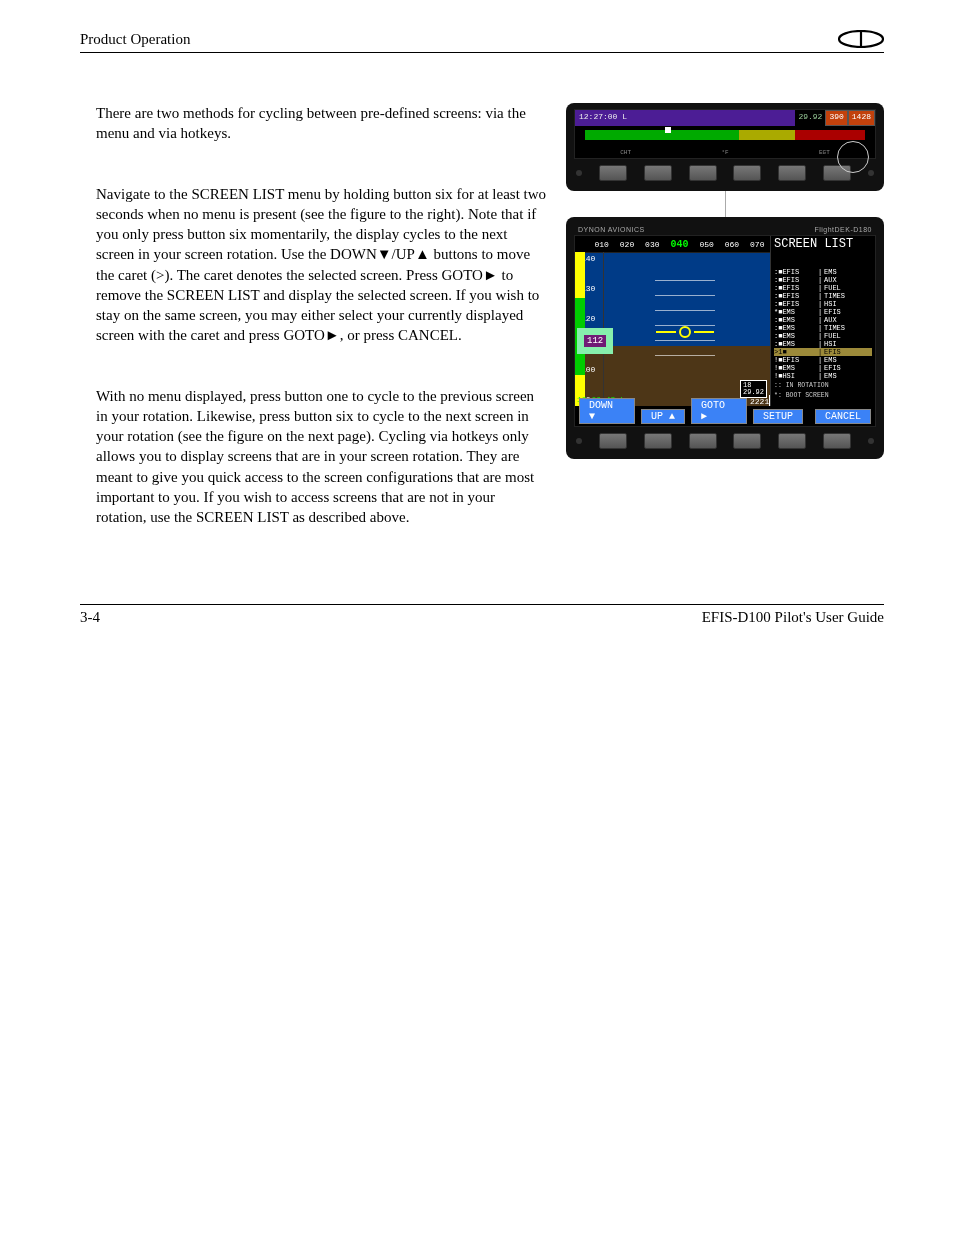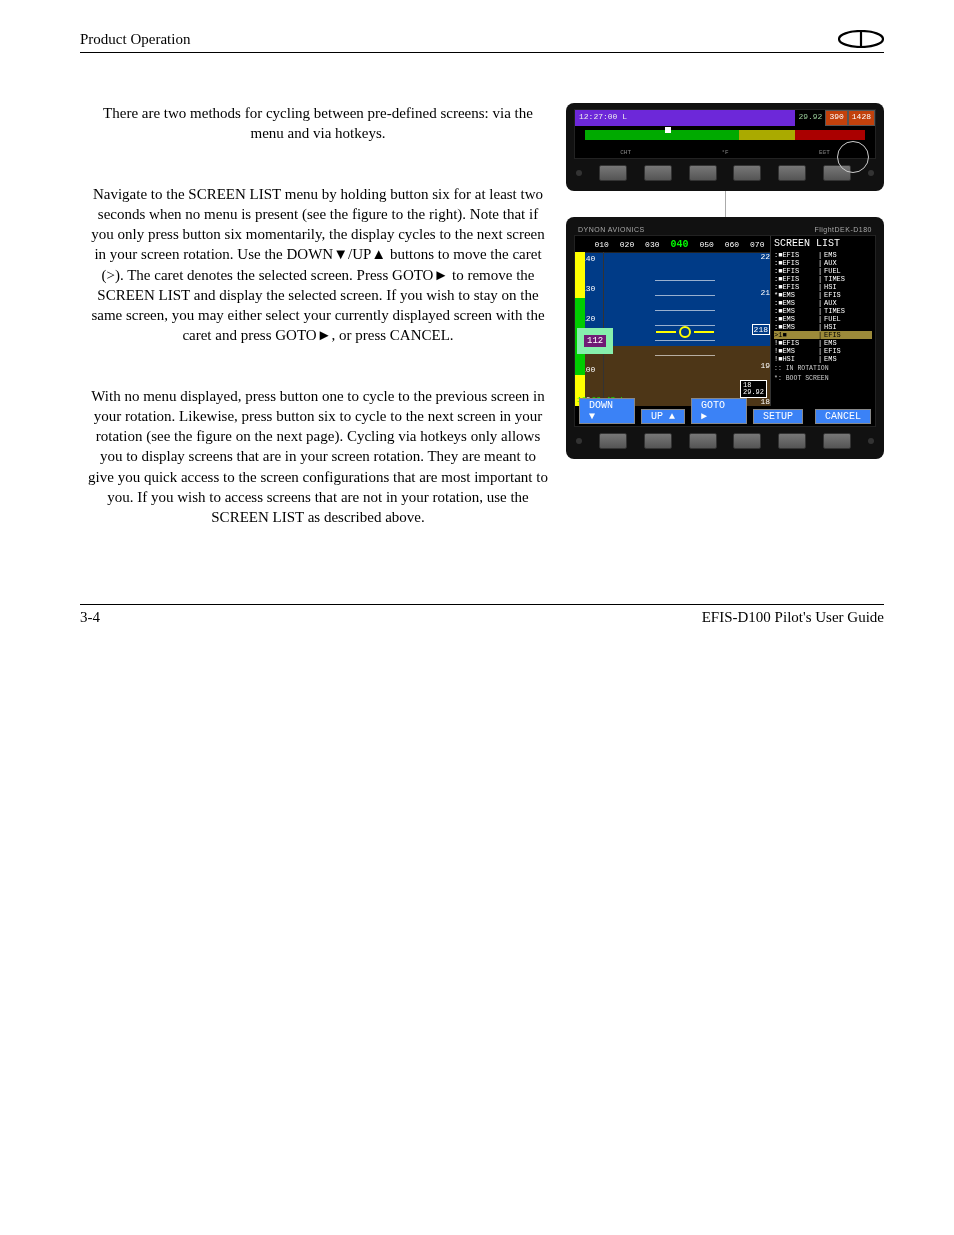--- a/index.html
+++ b/index.html
@@ -32,23 +32,22 @@
   .logo svg { display: block; }
   .content-row {
     display: flex;
     gap: 18px;
   }
   .text-col {
     flex: 1 1 auto;
     width: 430px;
   }
   .text-col p {
-    margin: 0 0 40px 8px;
+    margin: 0 0 40px 16px;
     line-height: 1.35;
-    text-align: center;
   }
   .figure-col {
     flex: 0 0 auto;
     width: 318px;
   }
   .hw-photo {
     width: 318px;
     position: relative;
   }
   .bezel {
@@ -75,21 +74,21 @@
     font-family: "Courier New", monospace;
   }
   .ems-top {
     display: flex;
     justify-content: space-between;
     height: 16px;
     font-size: 8px;
     color: #9c9;
   }
   .ems-top > div { padding: 2px 3px; }
-  .ems-top .olive { background:#6d28d9; color:#eee; padding:2px 4px; flex:1;}
+  .ems-top .olive { background:#4c1d95; color:#eee; padding:2px 4px; flex:1;}
   .ems-top .val { background:#c2410c; color:#fff; border:1px solid #555; padding:1px 3px; font-size:8px;}
   .ems-bar {
     position:absolute; top:20px; left:10px; right:10px; height:10px;
     background: linear-gradient(90deg,#0a0 0%,#0a0 55%,#aa0 55%,#aa0 75%,#a00 75%,#a00 100%);
   }
   .ems-marker { position:absolute; top:17px; left:30%; width:6px; height:6px; background:#fff; }
   .ems-labels { position:absolute; bottom:2px; left:0; right:0; display:flex; justify-content:space-around; font-size:6px; color:#888;}
   .button-row {
     display: flex;
     justify-content: space-between;
@@ -143,21 +142,21 @@
   }
   .speed-tape .stripe { position:absolute; left:0; top:0; bottom:0; width:4px; background:linear-gradient(#ff0 0%,#ff0 30%,#0c0 30%,#0c0 80%,#ff0 80%);}
   .speed-tape div { font-size:8px; padding-left:6px; }
   .speed-box {
     position:absolute; left:2px; top:92px;
     background:#701a75; border:7px solid #86efac; padding:1px 3px;
     font-size:9px; color:#fff;
   }
   .alt-tape {
     position:absolute; right:105px; top:16px; bottom:20px; width:20px;
-    display:flex; flex-direction:column; justify-content:space-between; align-items:flex-end;
+    display:flex; flex-direction:row; justify-content:space-between; align-items:flex-end;
     font-size:8px;
   }
   .center-mark {
     position:absolute; left:70px; top:90px; width:80px;
     display:flex; justify-content:center; align-items:center;
   }
   .center-mark .wing { width:20px; height:2px; background:#ff0;}
   .center-mark .circ { width:8px; height:8px; border:2px solid #ff0; border-radius:50%; margin:0 3px;}
   .pitch-ladder {
     position:absolute; left:60px; top:30px; width:100px; bottom:40px;
@@ -173,21 +172,21 @@
     font-size:8px; color:#0f0;
   }
   .screenlist {
     position:absolute; right:0; top:0; bottom:20px; width:105px;
     background:#000; color:#fff;
     font-size:7px; line-height:1.15;
     padding:2px 3px;
     box-sizing:border-box;
     border-left:1px solid #333;
   }
-  .screenlist .title { color:#fff; font-size:10px; margin-bottom:1px;}
+  .screenlist .title { color:#fff; font-size:12px; margin-bottom:16px;}
   .screenlist .row { display:flex; white-space:pre; }
   .screenlist .sel { background:#9c8a3a; color:#000;}
   .screenlist .row .l { width:42px; }
   .screenlist .row .sep { width:8px; text-align:center;}
   .screenlist .row .r { flex:1;}
   .screenlist .foot { margin-top:2px; font-size:6.5px; color:#ccc;}
   .soft-labels {
     position:absolute; left:0; right:0; bottom:0; height:18px;
     display:flex; align-items:flex-end; padding:0 4px 2px 4px; gap:6px;
     background:#000;

